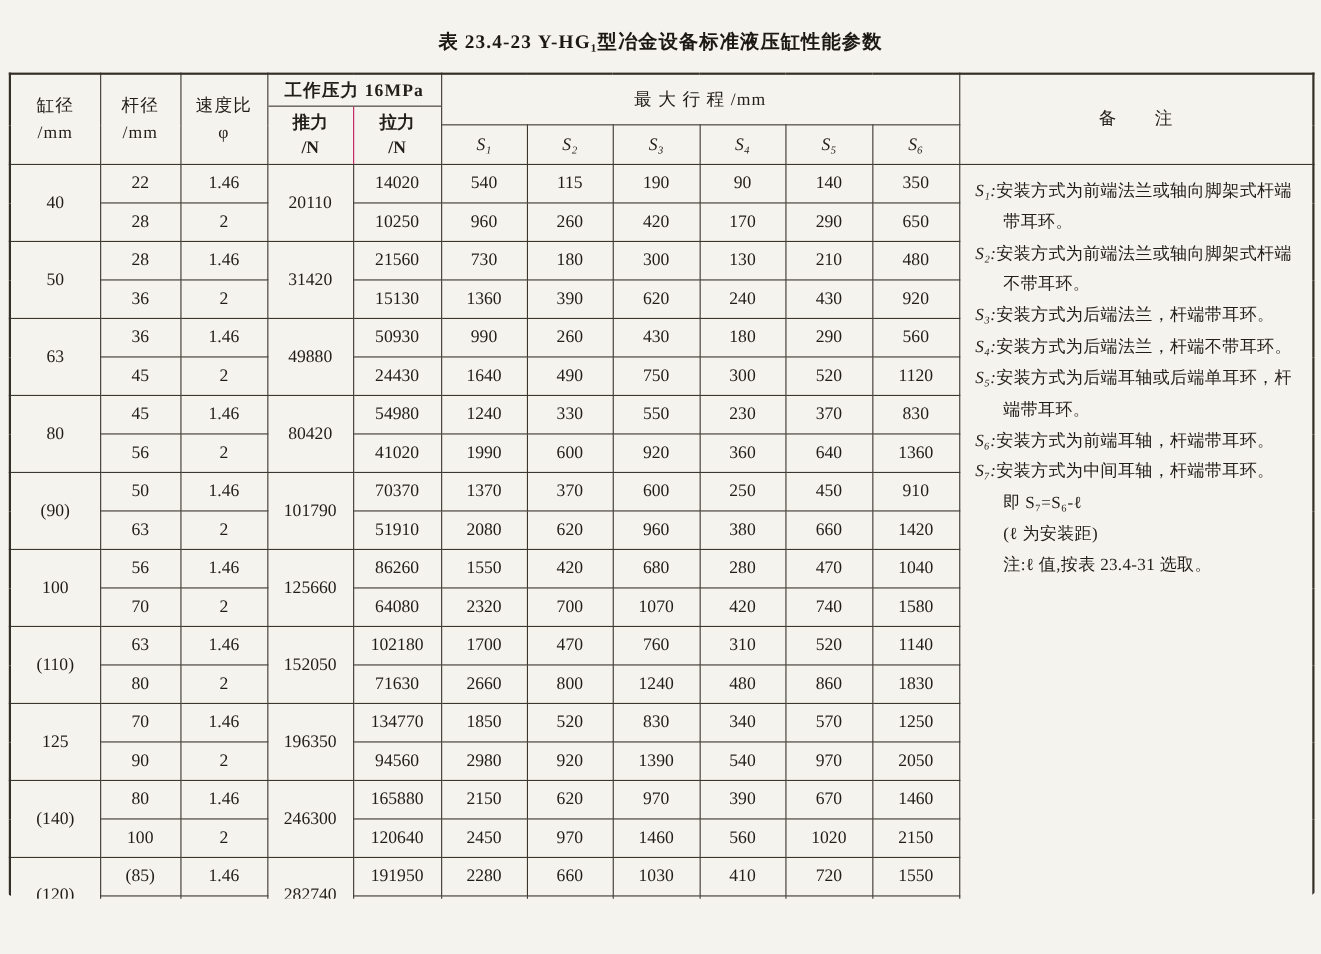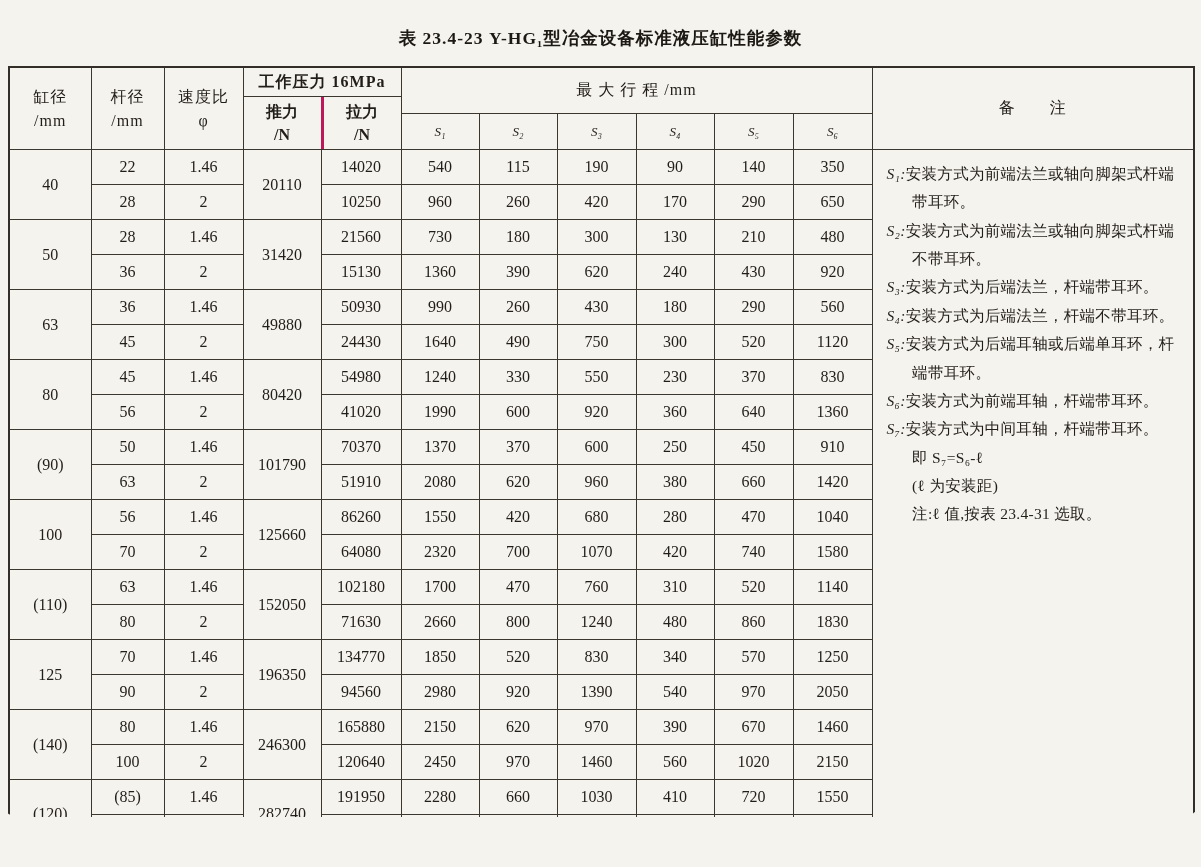--- a/index.html
+++ b/index.html
@@ -38,38 +38,38 @@
   }
   thead tr.h1{height:46px;}
   thead tr.h2{height:35px;}
   tbody tr{height:35px;}
   th{font-weight:normal;}
   .zh{font-size:16px;letter-spacing:1px;}
   .two-line{line-height:1.45;margin-left:35px;}
   .s-head{
     font-style:italic;
     font-family:"Liberation Serif","DejaVu Serif",serif;
-    font-size:13px;
+    font-size:16px;
     letter-spacing:0;
   }
   
   th.wp{padding:0;}
   .wp-wrap{display:flex;flex-direction:column;width:100%;height:81px;font-weight:bold;}
   .wp-top{
     height:28px;flex:0 0 28px;
     display:flex;align-items:center;justify-content:center;
     border-bottom:1px solid #3b362e;
     font-size:16px;letter-spacing:1px;
   }
   .wp-bottom{flex:1;display:flex;}
   .wp-cell{
     flex:0 0 77px;width:77px;
     display:flex;flex-direction:column;align-items:center;justify-content:center;
     line-height:1.45;
-    border-right:3px solid #be185d;
+    border-right:1px solid #be185d;
   }
   .wp-cell.last{flex:1;width:auto;border-right:none;}
   
   td.c{font-size:16px;font-family:"Liberation Serif","DejaVu Serif",serif;}
   
   td.notes{
     text-align:left;
     vertical-align:top;
     padding:10px 10px 8px 14px;
     font-size:15.5px;

